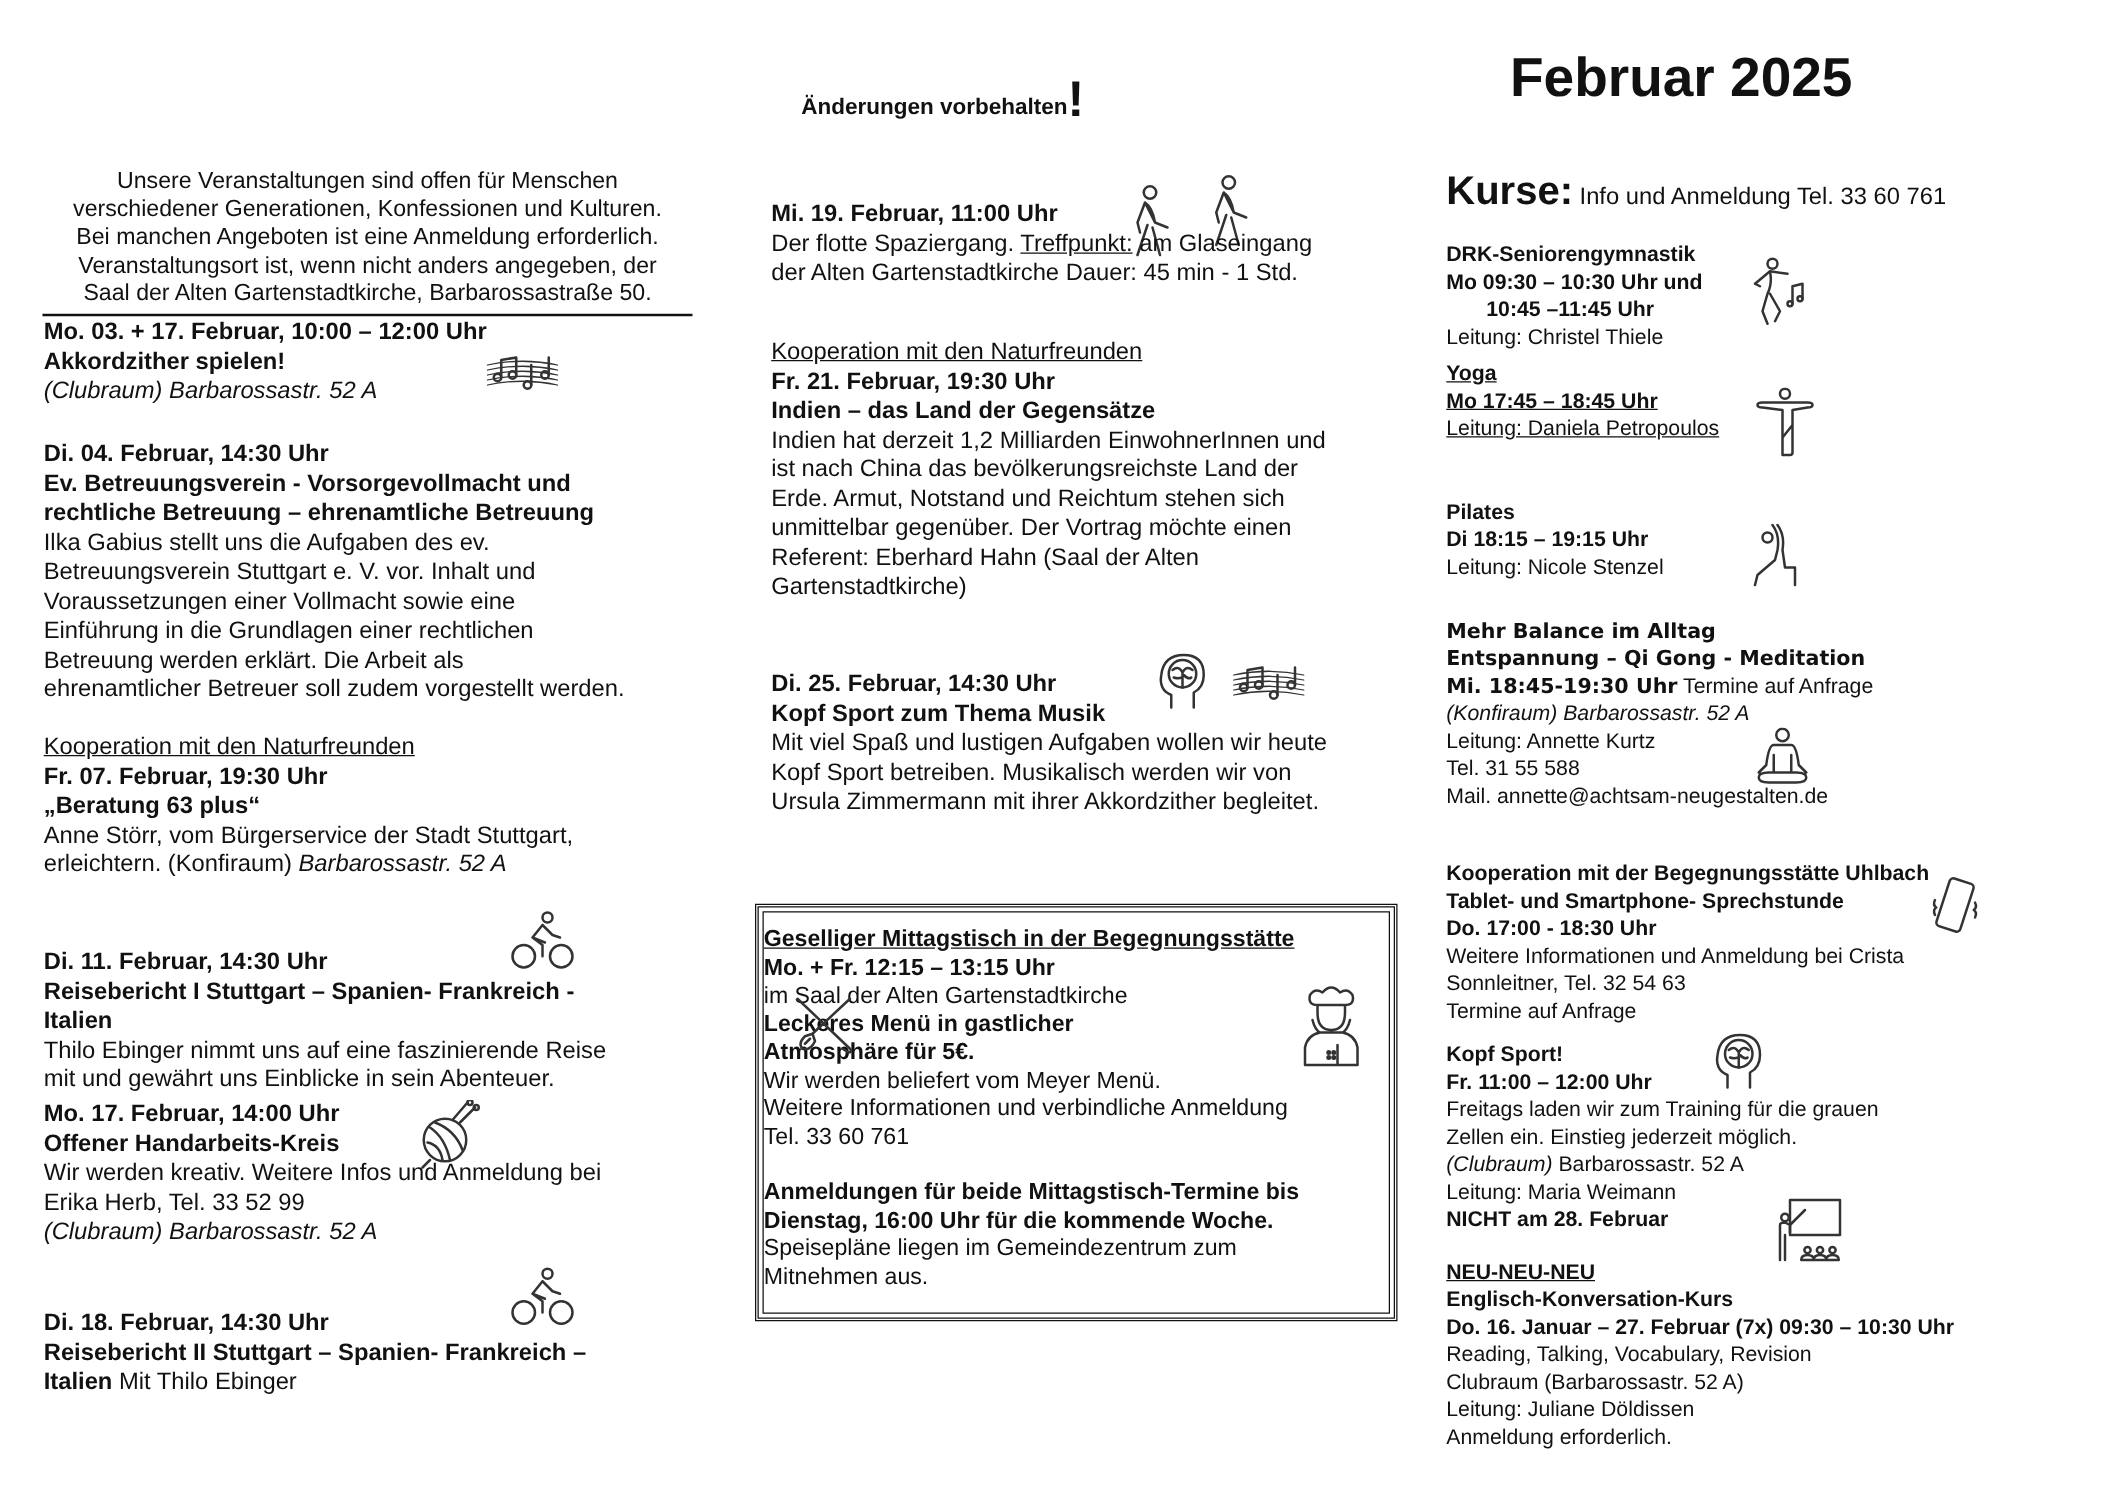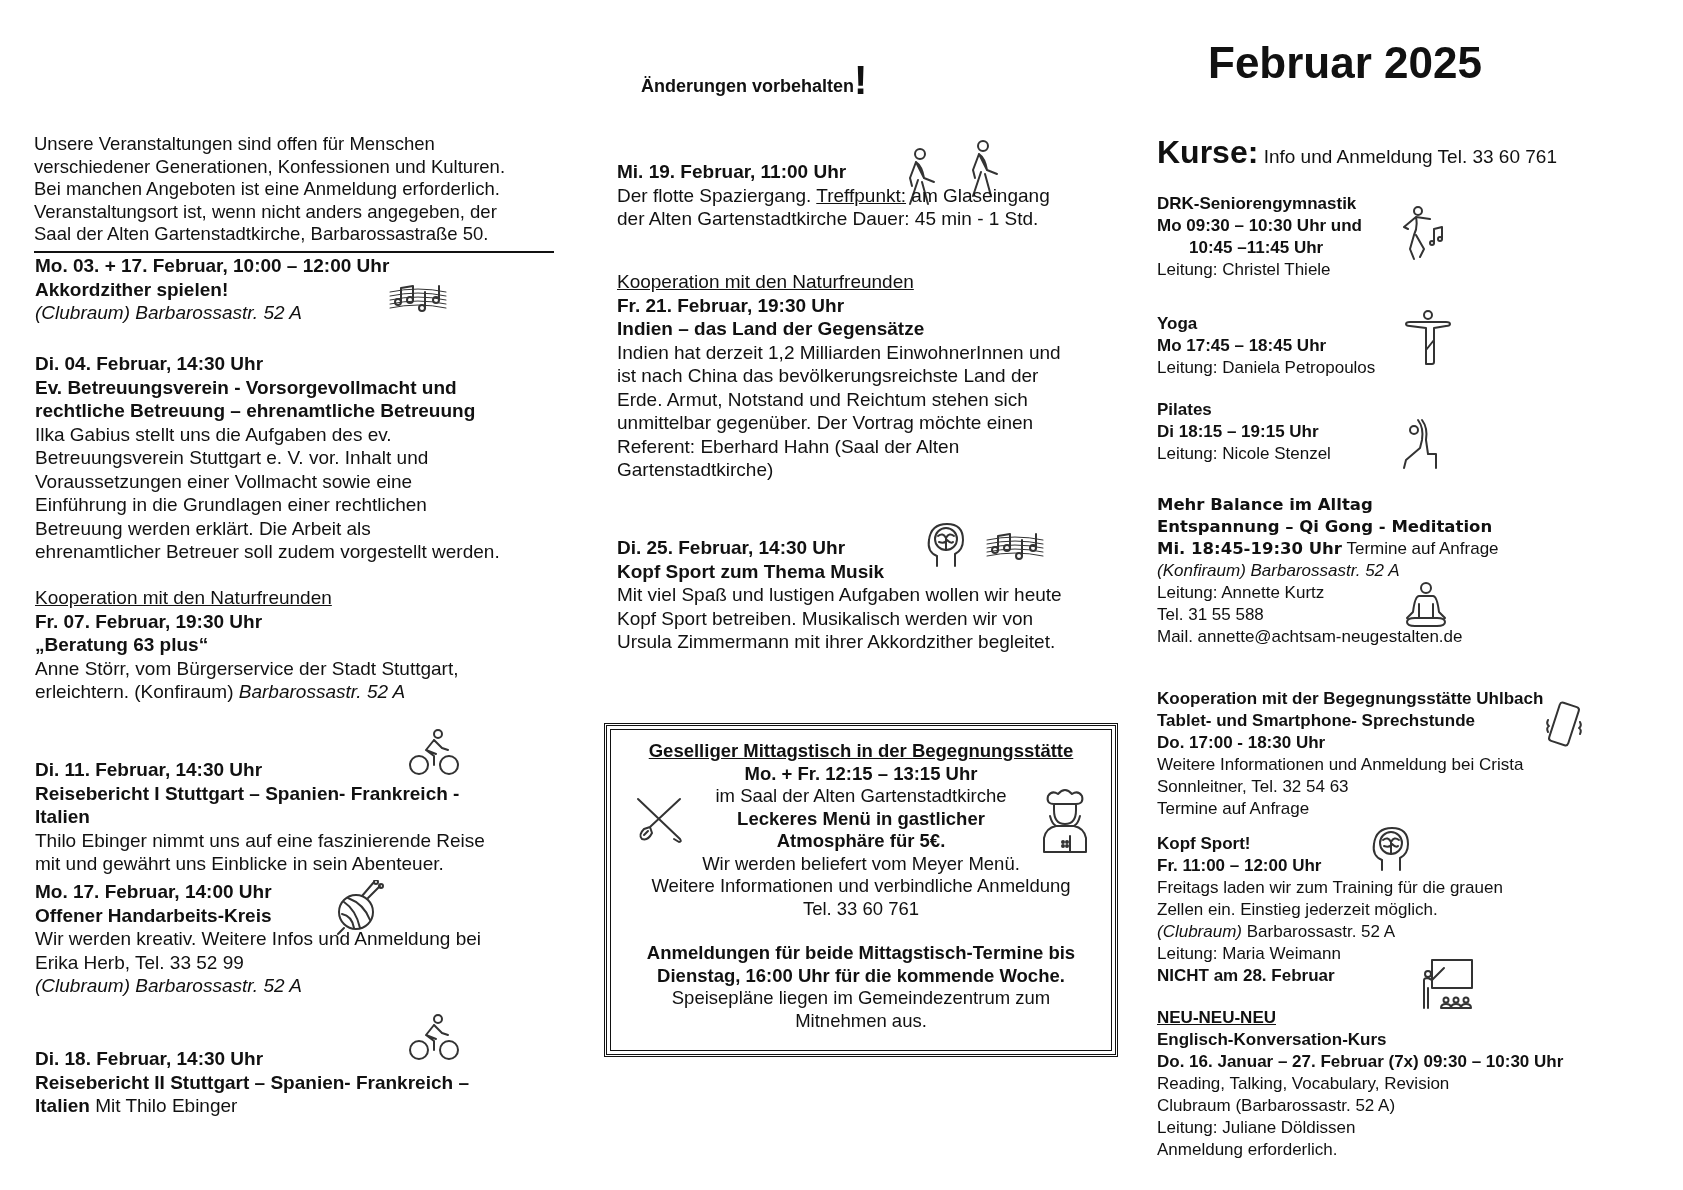--- a/index.html
+++ b/index.html
@@ -7,29 +7,29 @@
          font-family:"Liberation Sans", sans-serif; color:#111; }
   .abs { position:absolute; }
   .b { font-weight:bold; }
   .i { font-style:italic; }
   .u { text-decoration:underline; }
   .t { font-size:19px; line-height:23.5px; }
   .ts { font-size:17px; line-height:22px; }
   #notice { left:641px; top:58px; font-weight:bold; font-size:18px; }
   #notice .bang { font-size:40px; font-weight:bold; vertical-align:-2px; }
   #month { left:1208px; top:38px; font-weight:bold; font-size:44px; }
-  #intro { left:34px; top:133px; width:520px; text-align:left; font-size:18.5px; line-height:22.5px; }
+  #intro { left:34px; top:133px; width:520px; text-align:center; font-size:18.5px; line-height:22.5px; }
   #introline { left:34px; top:251px; width:520px; height:0; border-top:2px solid #111; }
   .col1 { left:35px; width:530px; }
   .col2 { left:617px; width:520px; }
   .col3 { left:1157px; width:500px; }
   .icon { position:absolute; }
   .icon svg { display:block; stroke:#333; fill:none; stroke-width:2; stroke-linecap:round; stroke-linejoin:round; }
   #lunchbox { left:604px; top:723px; width:514px; height:334px; border:3px double #111; box-sizing:border-box; padding:3px; }
-  #lunchbox .inner { border:1.5px solid #111; width:100%; height:100%; box-sizing:border-box; text-align:center; font-size:18.5px; line-height:22.5px; padding-top:10px; }
+  #lunchbox .inner { border:1.5px solid #111; width:100%; height:100%; box-sizing:border-box; font-size:18.5px; line-height:22.5px; padding-top:10px; }
   #kurse-head { left:1157px; top:134px; }
   #kurse-head .big { font-size:32px; font-weight:bold; }
   #kurse-head .small { font-size:19px; }
   .gill { font-family:"DejaVu Sans", sans-serif; font-size:16.5px; }
   .gap { height:22px; }
 </style>
 </head>
 <body>
 
 <div id="notice" class="abs"><span>Änderungen vorbehalten</span><span class="bang">!</span></div>
@@ -223,21 +223,21 @@
 </div>
 <div class="icon" style="left:1400px;top:205px;">
   <svg width="48" height="56" viewBox="0 0 48 56">
       <circle cx="18" cy="6" r="4"></circle>
       <path d="M16 12 L4 22 L8 24 M16 12 L30 14 M16 12 Q18 22 14 30 L10 44 L14 54 M16 30 L24 44 L20 52 M34 24 V38 M34 24 L42 22 V34"></path>
       <circle cx="32" cy="38" r="2"></circle>
       <circle cx="40" cy="34" r="2"></circle>
     </svg>
 </div>
 
-<div class="abs col3 ts" style="top:313px;">
+<div class="abs col3 ts" style="top:288px;text-decoration:underline;">
   <div class="b">Yoga</div>
   <div class="b">Mo 17:45 – 18:45 Uhr</div>
   <div>Leitung: Daniela Petropoulos</div>
 </div>
 <div class="icon" style="left:1404px;top:310px;">
   <svg width="48" height="56" viewBox="0 0 48 56">
       <circle cx="24" cy="5" r="4"></circle>
       <path d="M2 14 Q2 12 6 12 L42 12 Q46 12 46 14 Q46 16 42 16 L30 18 V52 Q30 54 28 54 L22 54 V18 L6 16 Q2 16 2 14 M22 40 L30 30"></path>
     </svg>
 </div>

